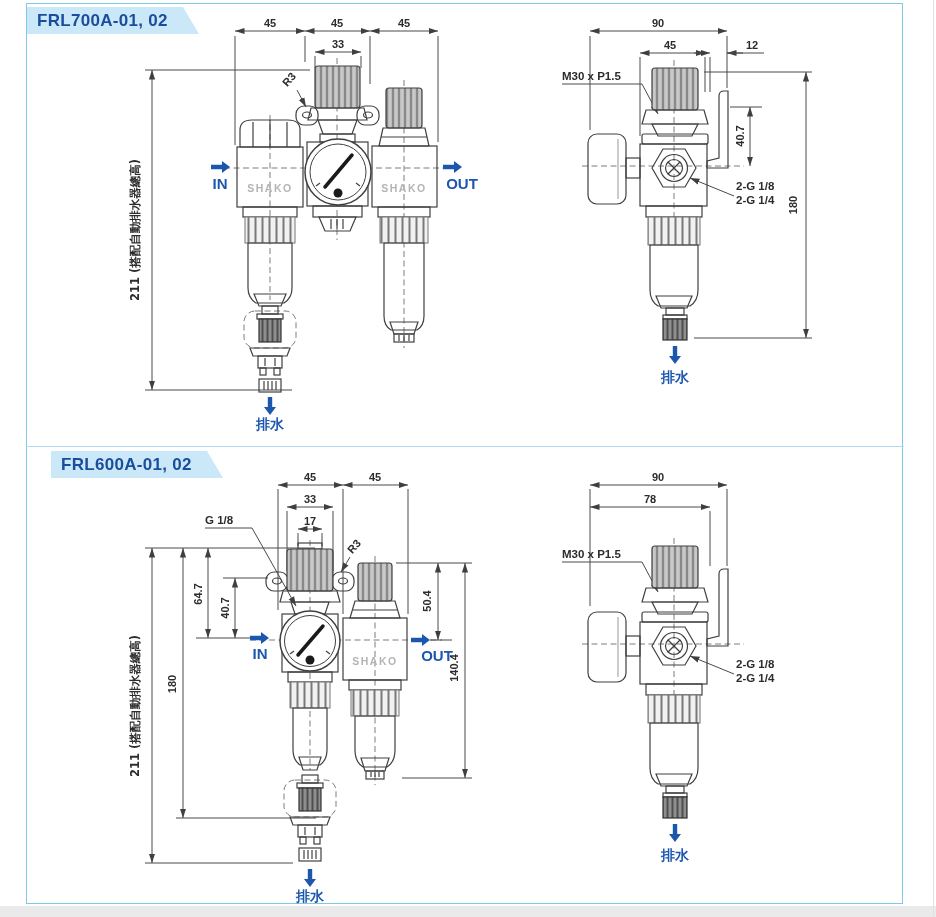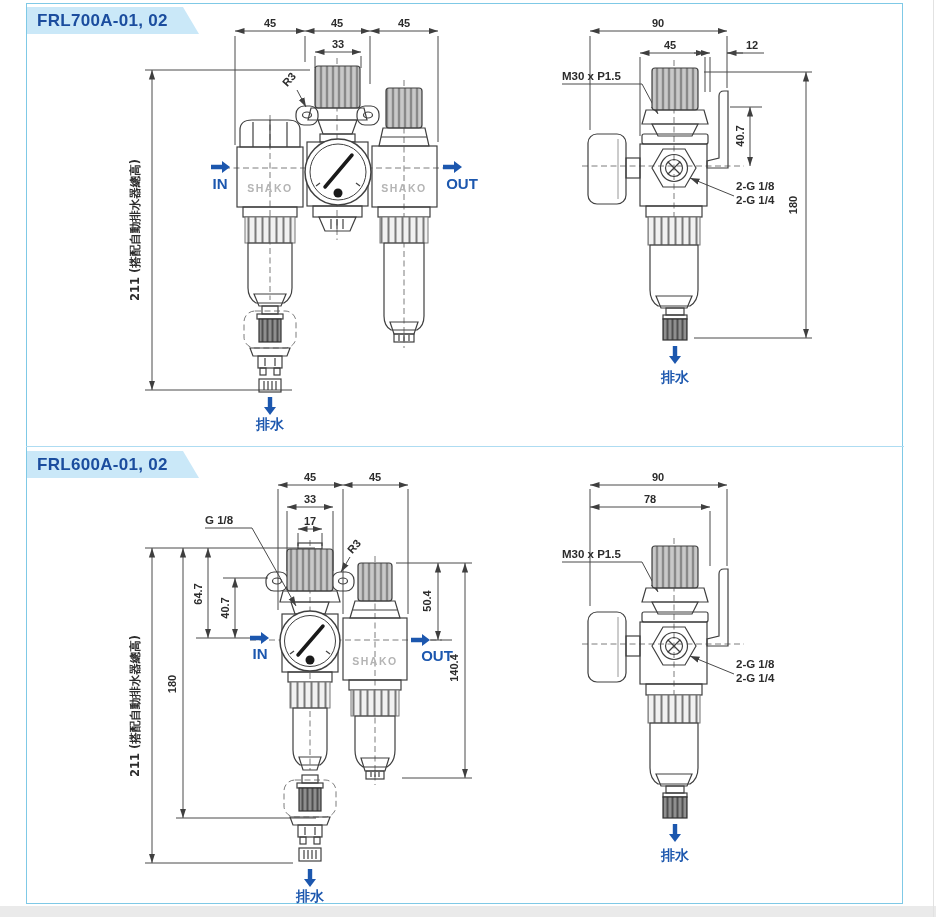--- a/index.html
+++ b/index.html
@@ -9,21 +9,21 @@
          border:1.5px solid #7fc9e6;background:#ffffff;box-sizing:border-box;}
   .divider{position:absolute;left:26px;top:446px;width:878px;height:0;
            border-top:1.5px solid #aedcf2;}
   .bottom-strip{position:absolute;left:0;top:906px;width:936px;height:11px;background:#eaeaea;}
   .right-line{position:absolute;left:933px;top:0;width:1px;height:917px;background:#e2e2e2;}
   .banner{position:absolute;left:27px;width:172px;height:27px;background:#cae8f8;
           clip-path:polygon(0 0,calc(100% - 16px) 0,100% 100%,0 100%);
           color:#1b4d9e;font-weight:bold;font-size:17px;line-height:27px;
           padding-left:10px;box-sizing:border-box;letter-spacing:.3px;}
   .banner-1{top:7px;}
-  .banner-2{top:451px;}
+  .banner-2{top:451px;margin-left:24px;}
   svg{position:absolute;left:0;top:0;}
   .ln{stroke:#404040;stroke-width:1.2;fill:none;}
   .dim{stroke:#4a4a4a;stroke-width:1;fill:none;}
   .dash{stroke:#5a5a5a;stroke-width:.8;stroke-dasharray:6 3.5;fill:none;}
   .dimtxt{font:bold 11px "Liberation Sans",sans-serif;fill:#2c2c2c;}
   .lbltxt{font:bold 11.5px "Liberation Sans",sans-serif;fill:#2c2c2c;}
   .bluetxt{font:bold 15px "Liberation Sans",sans-serif;fill:#1c57ae;}
   .cn{font:bold 14px "DejaVu Sans",sans-serif;fill:#1c57ae;}
   .cjk{font:bold 11.5px "DejaVu Sans",sans-serif;fill:#2c2c2c;}
   .brand{font:bold 10.5px "Liberation Sans",sans-serif;fill:#b4b4b4;letter-spacing:1.5px;}

